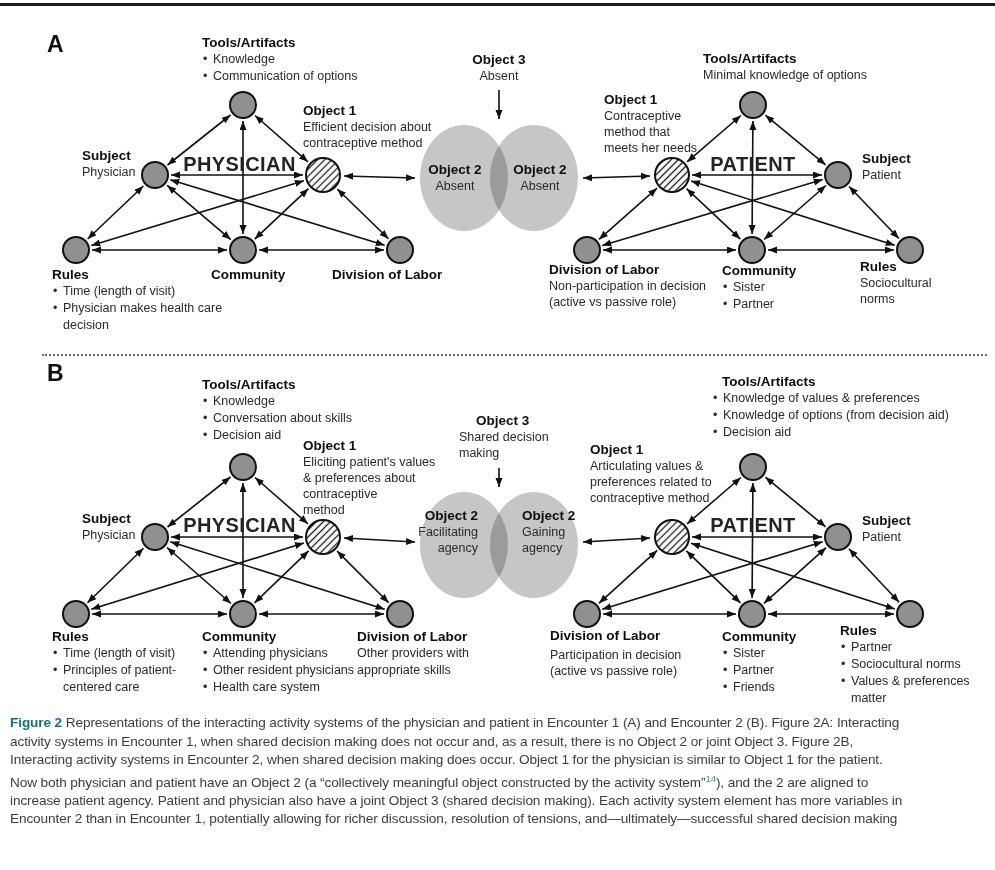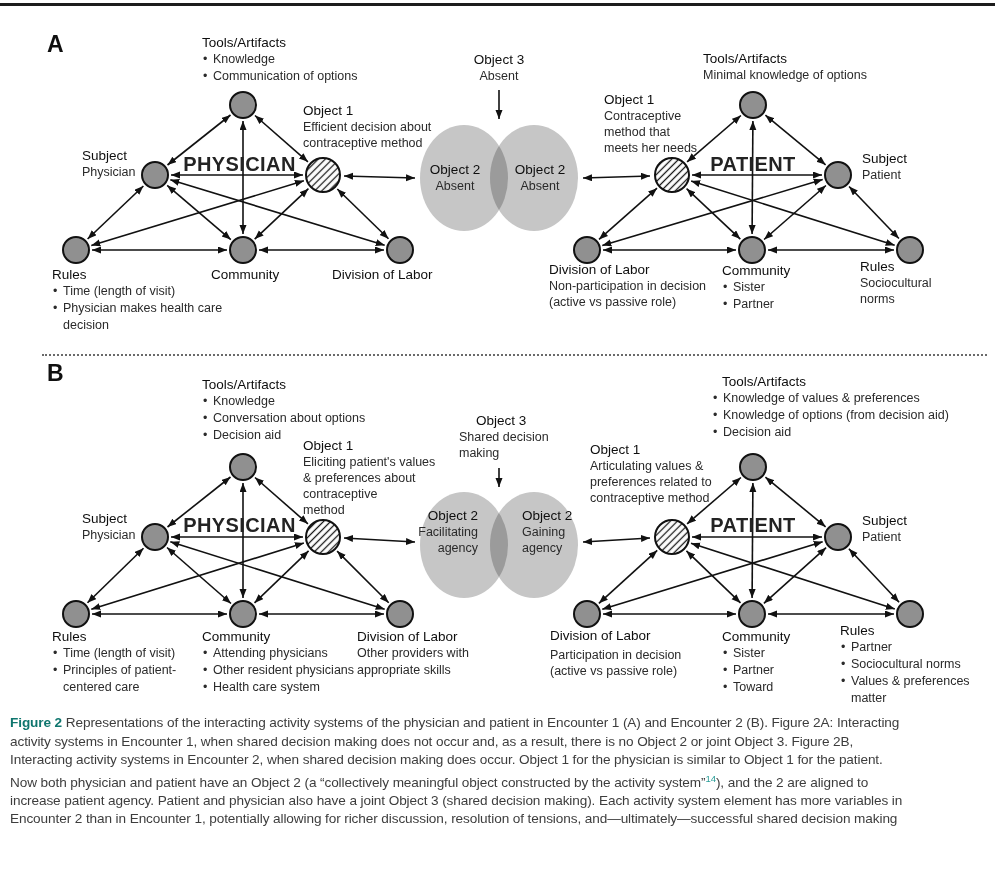--- a/index.html
+++ b/index.html
@@ -5,21 +5,21 @@
   html,body{margin:0;padding:0;background:#fff;}
   .fig{position:relative;width:995px;height:870px;background:#fff;
        font-family:"Liberation Sans",sans-serif;overflow:hidden;}
   .toprule{position:absolute;left:0;top:3px;width:995px;height:3px;background:#1c1c1c;}
   .divider{position:absolute;left:42px;top:354px;width:945px;height:0;
            border-top:2px dotted #6a6a6a;}
   svg.layer{position:absolute;left:0;top:0;}
   .arr{stroke:#111;stroke-width:1.6;fill:none;}
   .plabel{position:absolute;font-size:23px;font-weight:bold;color:#101010;line-height:22px;}
   .lbl{position:absolute;font-size:12.5px;line-height:17px;color:#2a2a2a;white-space:nowrap;}
-  .lbl .ttl{font-size:13.5px;font-weight:normal;color:#0e0e0e;}
+  .lbl .ttl{font-size:13.5px;font-weight:bold;color:#0e0e0e;}
   .tight{line-height:16px;}
   .bi{position:relative;padding-left:11px;}
   .bi::before{content:"\2022";position:absolute;left:1px;top:0;}
   .ci{padding-left:11px;}
   .ctr{text-align:center;}
   .rgt{text-align:right;}
   .actor{position:absolute;font-size:20px;font-weight:bold;letter-spacing:.4px;
          color:#232323;white-space:nowrap;text-align:center;line-height:20px;}
   .caption{position:absolute;left:10px;top:714px;width:982px;font-size:13.6px;
            line-height:18.6px;color:#3d3d3d;letter-spacing:-0.1px;white-space:nowrap;}
@@ -223,21 +223,21 @@
   </div>
   <div class="lbl tight" style="left:860px;top:259px">
     <div class="ttl">Rules</div>
     <div>Sociocultural</div>
     <div>norms</div>
   </div>
 
   <div class="lbl" style="left:202px;top:376px">
     <div class="ttl">Tools/Artifacts</div>
     <div class="bi">Knowledge</div>
-    <div class="bi">Conversation about options</div>
+    <div class="bi">Conversation about skills</div>
     <div class="bi">Decision aid</div>
   </div>
   <div class="lbl tight" style="left:303px;top:438px">
     <div class="ttl">Object 1</div>
     <div>Eliciting patient's values</div>
     <div>&amp; preferences about</div>
     <div>contraceptive</div>
     <div>method</div>
   </div>
   <div class="lbl tight" style="left:82px;top:511px">
@@ -298,21 +298,21 @@
   <div class="actor" style="left:697px;top:515px;width:112px">PATIENT</div>
   <div class="lbl tight" style="left:550px;top:628px">
     <div class="ttl">Division of Labor</div>
     <div style="padding-top:3px">Participation in decision</div>
     <div>(active vs passive role)</div>
   </div>
   <div class="lbl" style="left:722px;top:628px">
     <div class="ttl">Community</div>
     <div class="bi">Sister</div>
     <div class="bi">Partner</div>
-    <div class="bi">Toward</div>
+    <div class="bi">Friends</div>
   </div>
   <div class="lbl" style="left:840px;top:622px">
     <div class="ttl">Rules</div>
     <div class="bi">Partner</div>
     <div class="bi">Sociocultural norms</div>
     <div class="bi">Values &amp; preferences</div>
     <div class="ci">matter</div>
   </div>
 
   <div class="caption">

